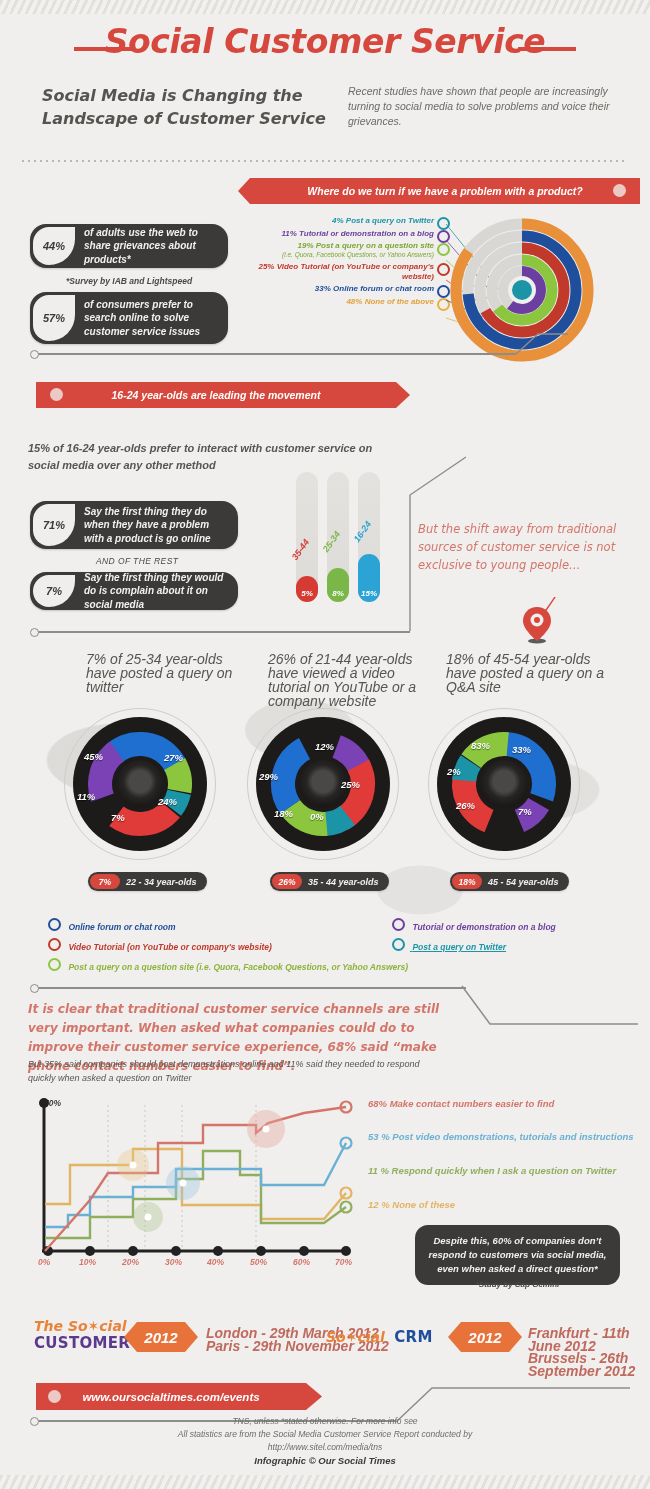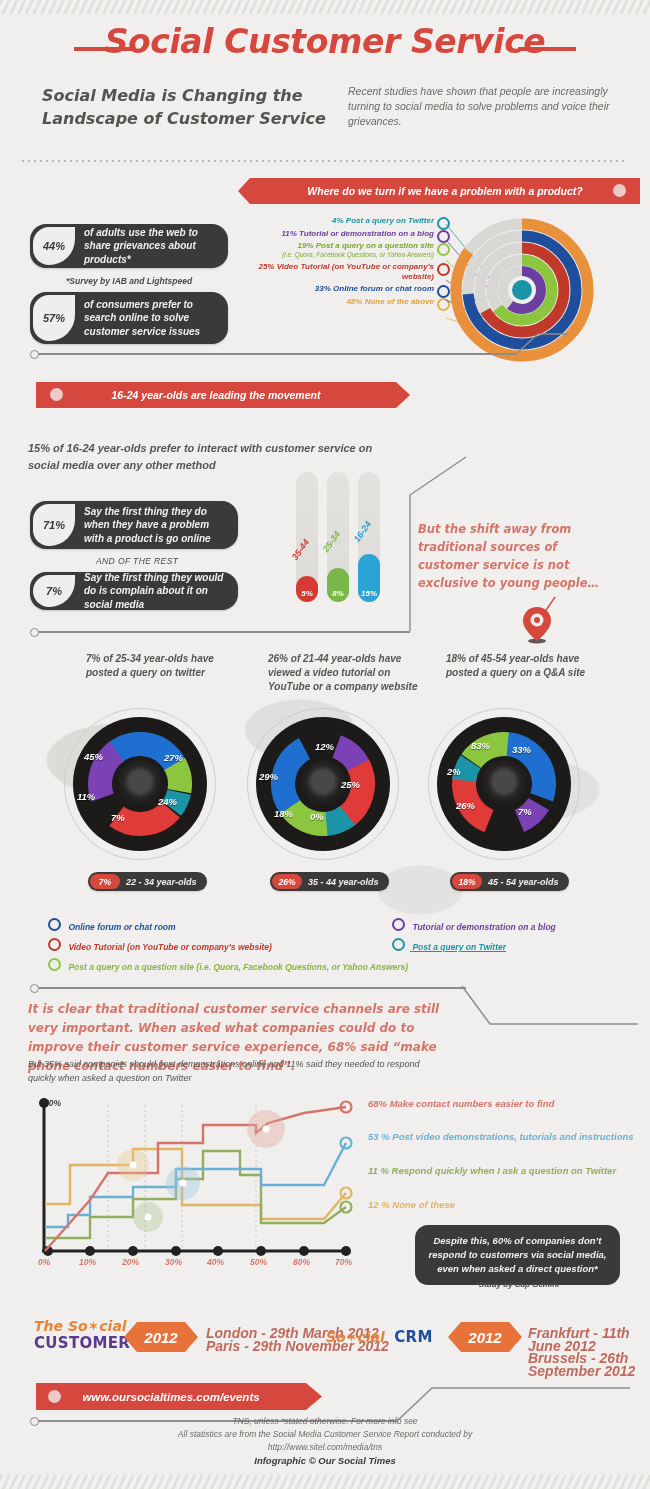--- a/index.html
+++ b/index.html
@@ -142,27 +142,27 @@
     box-sizing:border-box;
   }
   .barlabel{
     position:absolute;font-size:9px;font-weight:bold;font-style:italic;
     transform:rotate(-55deg);transform-origin:left bottom;white-space:nowrap;
   }
 
   .shift-text{
     position:absolute;left:418px;top:520px;width:200px;
     font-family:"DejaVu Sans",sans-serif;
-    font-size:11.5px;line-height:18px;color:#d4756a;font-style:italic;font-weight:bold;
+    font-size:11.5px;line-height:18px;color:#d4756a;font-style:italic;font-weight:normal;
   }
   .pin{position:absolute;left:518px;top:597px;}
 
   
   .donut-caption{
-    position:absolute;font-size:10px;line-height:14px;color:#575552;font-style:italic;font-weight:bold;
+    position:absolute;font-size:14px;line-height:14px;color:#575552;font-style:italic;font-weight:normal;
   }
   .donut{position:absolute;width:152px;height:152px;}
   .donut .outer-ring{
     position:absolute;inset:0;border-radius:50%;border:1px solid #cfcdca;
   }
   .donut .plate{
     position:absolute;left:9px;top:9px;width:134px;height:134px;border-radius:50%;
     background:#1c1b1a;
   }
   .donut svg{position:absolute;left:9px;top:9px;}

